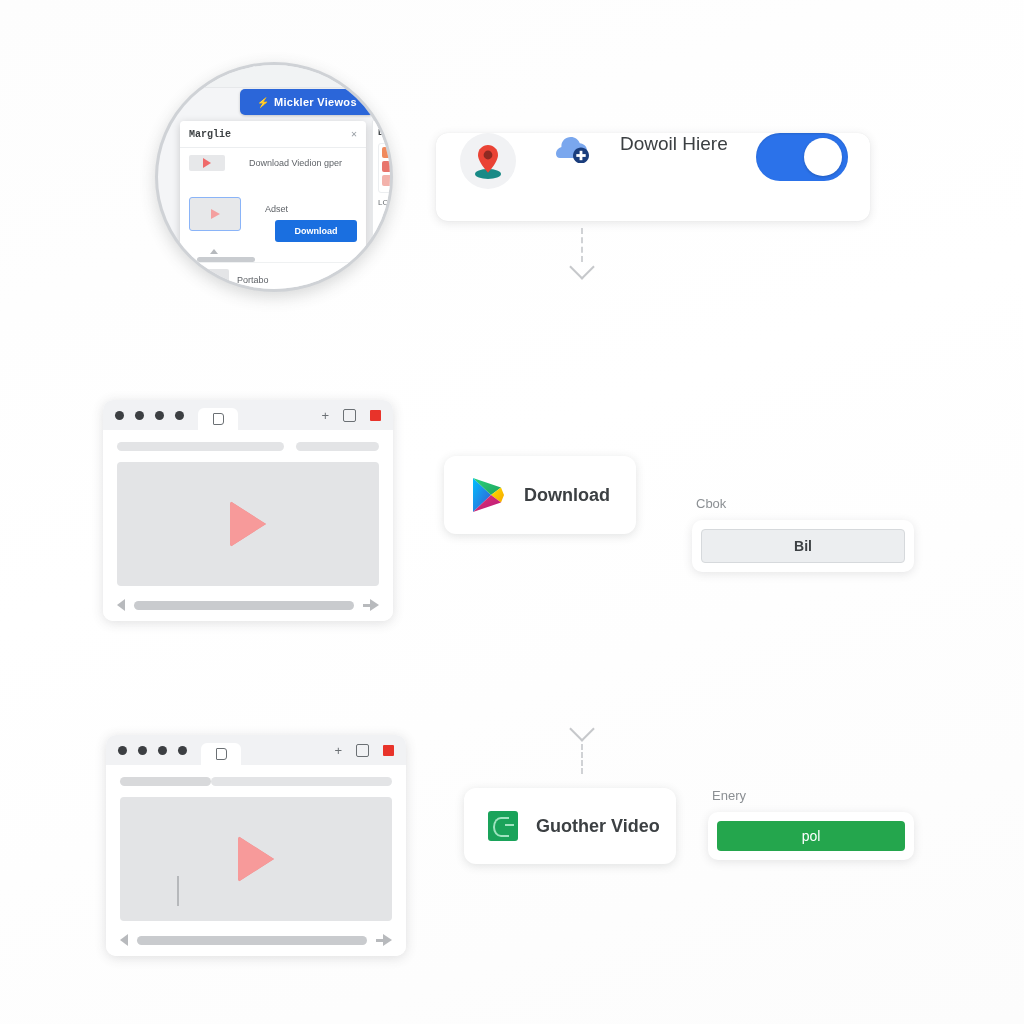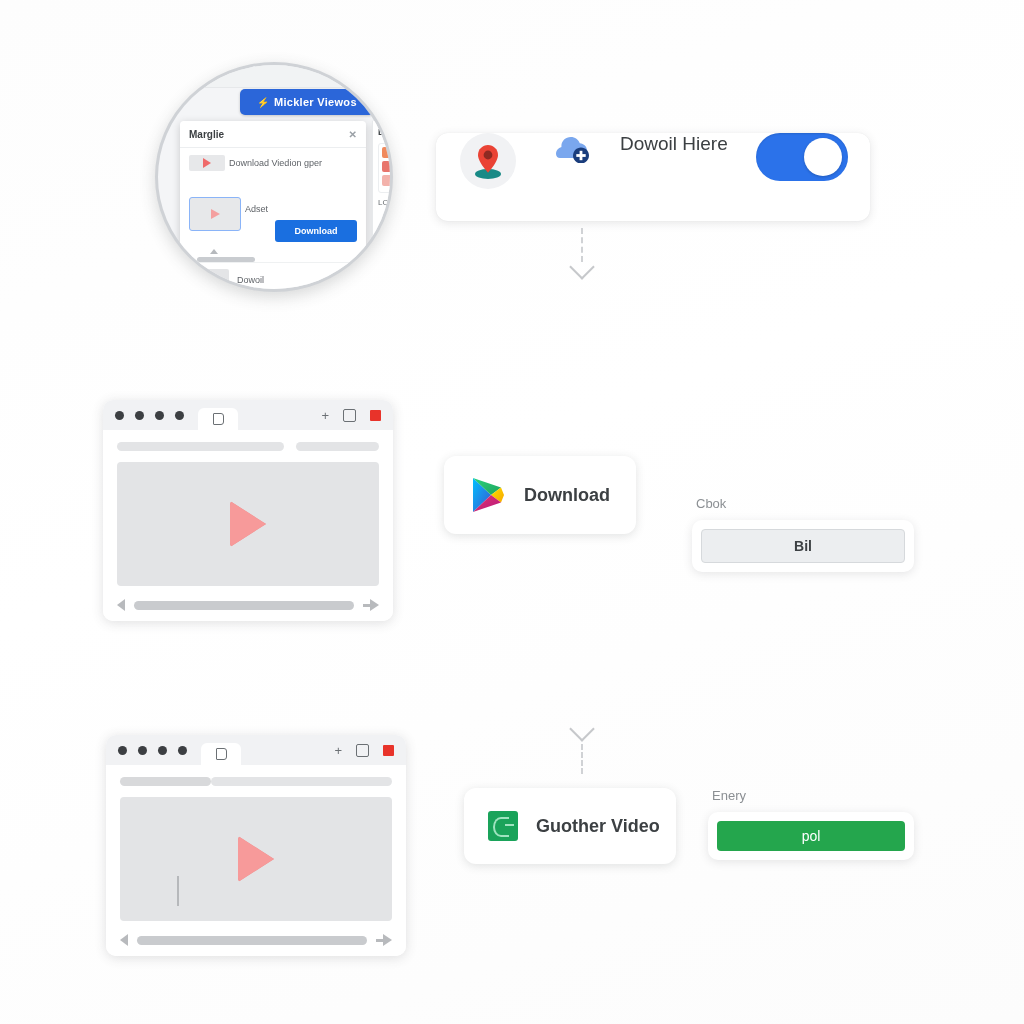--- a/index.html
+++ b/index.html
@@ -70,25 +70,25 @@
     background: #ffffff;
     border-radius: 4px;
     box-shadow: 0 2px 8px rgba(0,0,0,.18);
     overflow: hidden;
   }
   .mag-dlg-head {
     height: 26px;
     display: flex; align-items: center; justify-content: space-between;
     padding: 0 9px;
     border-bottom: 1px solid #eceef0;
-    font-size: 10px; font-weight: bold; color: #3c4043;
+    font-size: 10px; font-weight: bold; color: #3c4043; font-family: Liberation Mono, monospace;
   }
   .mag-dlg-head .x { color: #9aa0a6; font-size: 10px; }
   .mag-row {
-    display: flex; align-items: center; gap: 4px;
+    display: flex; align-items: center; gap: 24px;
     padding: 7px 9px;
   }
   .mag-thumb {
     width: 36px; height: 16px;
     background: #e7e8ea; border-radius: 2px;
     display:flex; align-items:center; justify-content:center;
   }
   .mag-thumb-lg {
     width: 50px; height: 32px;
     background: #e7e8ea; border-radius: 3px;
@@ -349,21 +349,21 @@
             <span class="mag-lbl">Adset</span>
             <span class="mag-btn-blue">Download</span>
           </span>
         </div>
 
         <div class="mag-caret"></div>
         <div class="mag-bar"></div>
 
         <div class="mag-foot-row">
           <span class="mag-foot-thumb"></span>
-          <span class="mag-lbl">Dowoil</span>
+          <span class="mag-lbl">Portabo</span>
         </div>
       </div>
 
       <div class="mag-side">
         <div class="mag-side-title">De</div>
         <div class="mag-side-box">
           <div class="mag-side-thumb" style="background:#f08a5d;"></div>
           <div class="mag-side-thumb" style="background:#e8756c;"></div>
           <div class="mag-side-thumb" style="background:#f3b2ab;"></div>
         </div>

